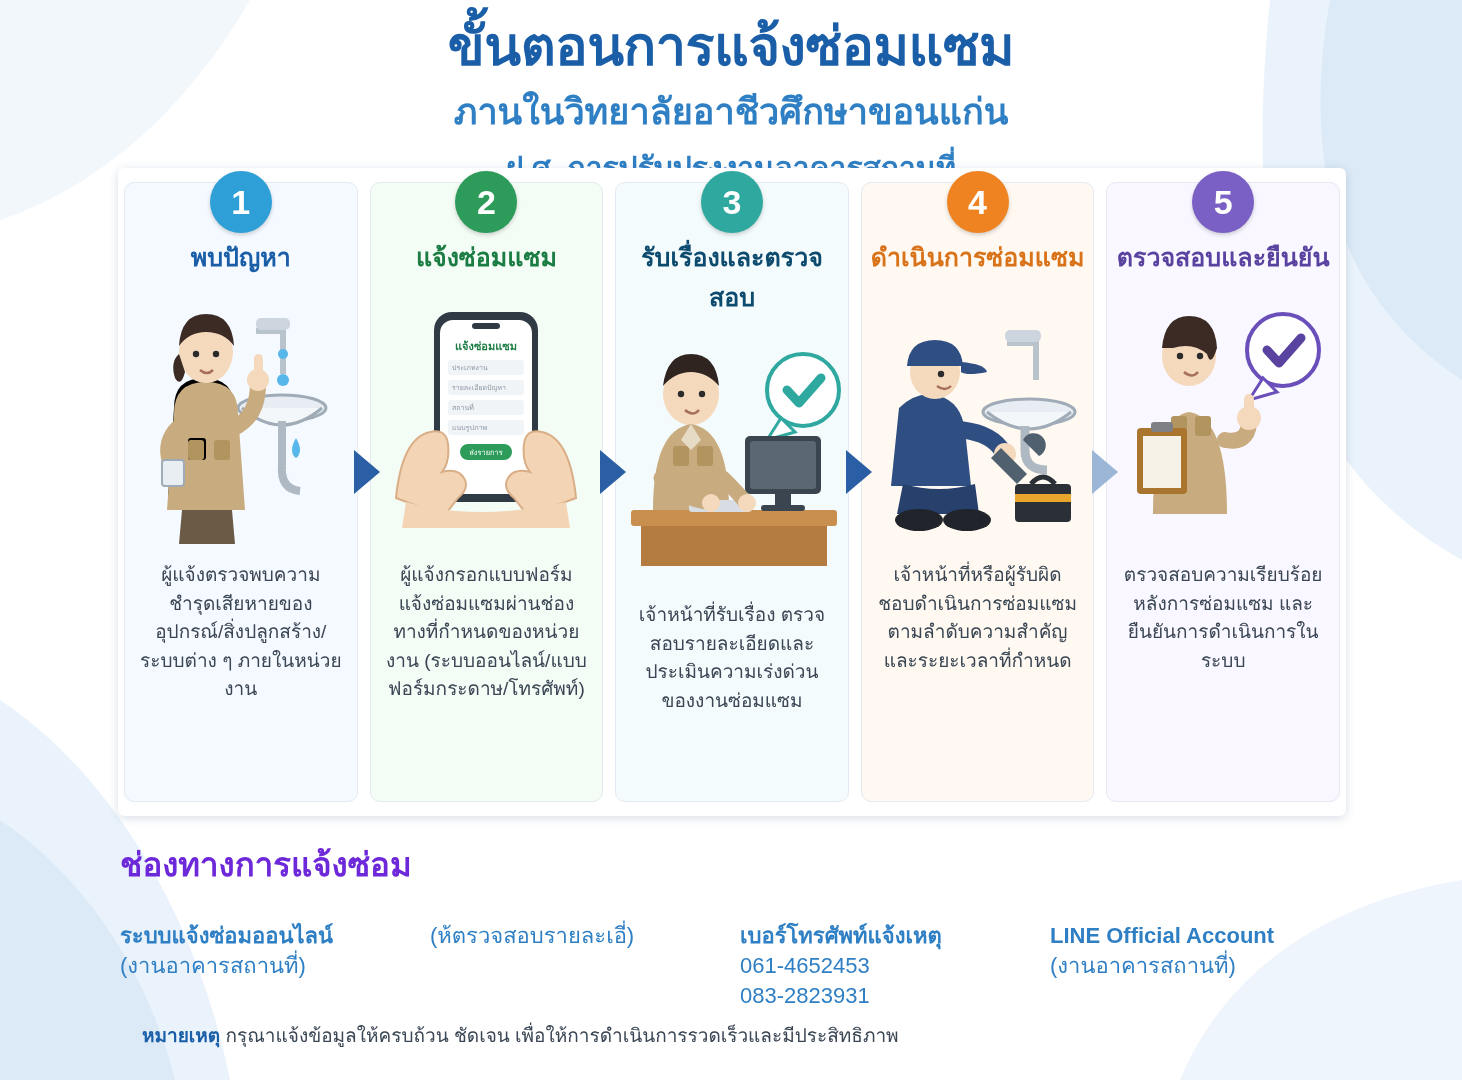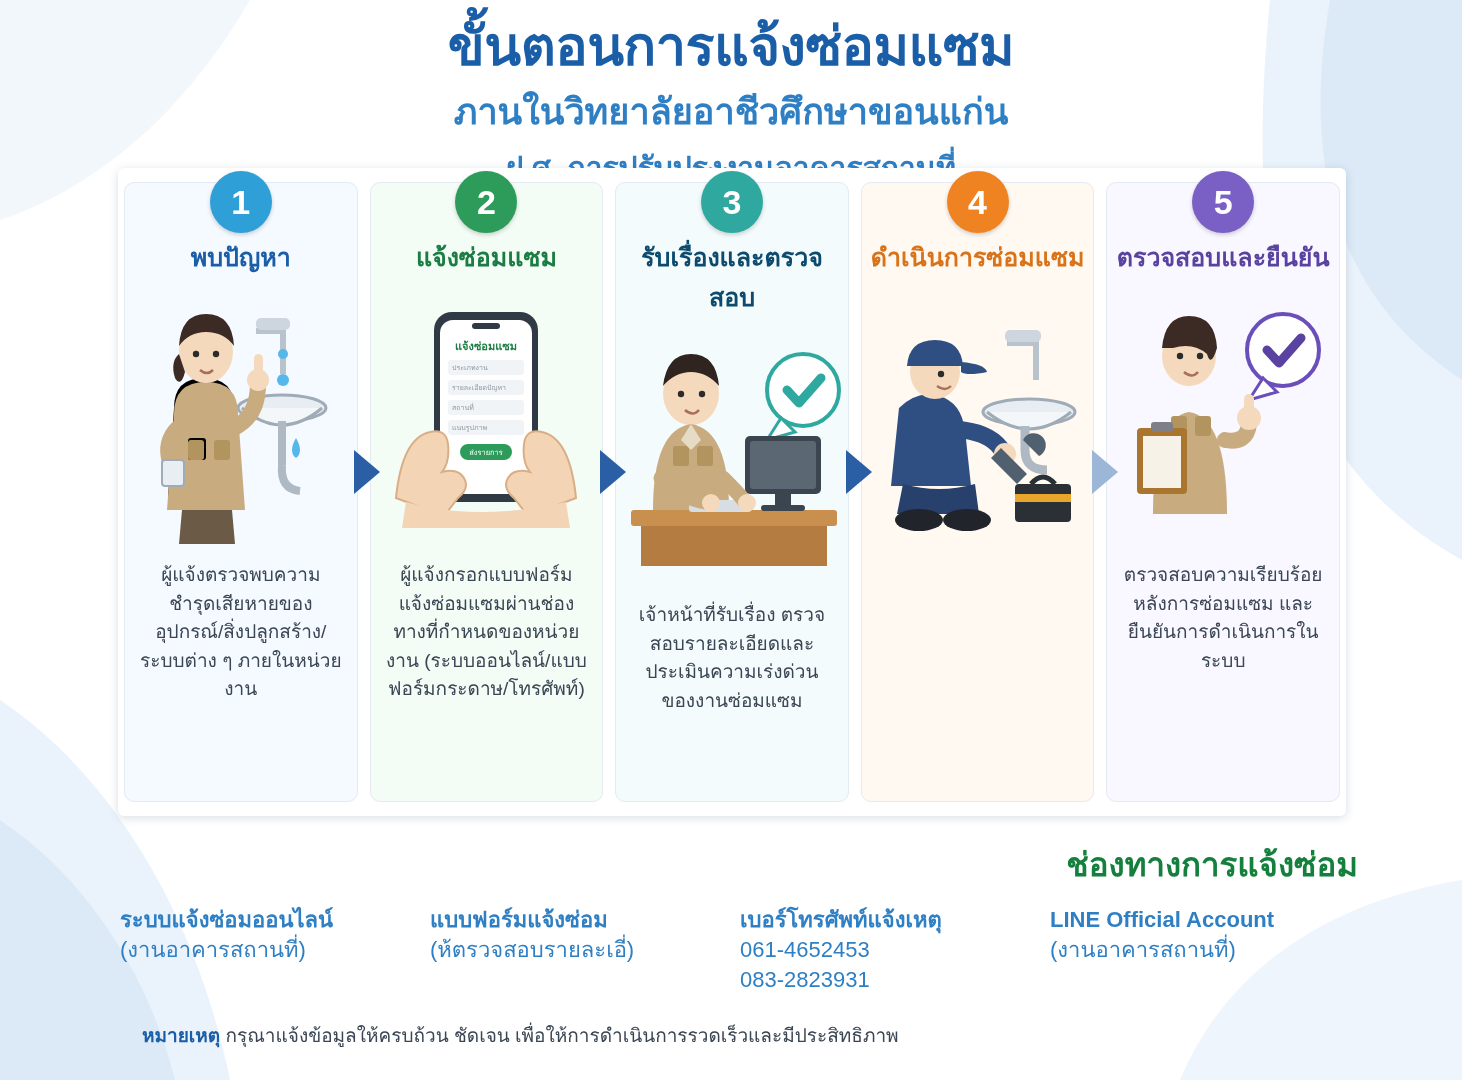--- a/index.html
+++ b/index.html
@@ -58,21 +58,21 @@
   .arrow{
     position:absolute;top:450px;width:0;height:0;
     border-top:22px solid transparent;border-bottom:22px solid transparent;
     border-left:26px solid #2a5fa5;z-index:5;
   }
 
   .channels{
     position:absolute;left:118px;top:838px;width:1240px;
   }
   .channels h4{
-    margin:0 0 14px 2px;font-size:33px;color:#15803d;font-weight:bold;text-align:right;
+    margin:0 0 30px 2px;font-size:33px;color:#6d28d9;font-weight:bold;
   }
   .chan-row{display:flex;}
   .chan{flex:1;padding-left:2px;}
   .chan .ch-title{font-size:22px;color:#2f7fc4;font-weight:bold;line-height:1.35;}
   .chan .ch-line{font-size:22px;color:#2f7fc4;line-height:1.4;}
   .note{
     position:absolute;left:142px;top:1020px;font-size:19px;color:#3a4654;
   }
   .note b{color:#1b5ea8;}
 </style>
@@ -236,20 +236,21 @@
           <path d="M100 142 q30 4 40 22" stroke="#2f4e82" stroke-width="17" fill="none" stroke-linecap="round"></path>
           <circle cx="142" cy="166" r="11" fill="#f5d9bd"></circle>
           <path d="M138 160 l26 26 l-10 10 l-26-26z" fill="#51606f"></path>
           <path d="M160 152 a12 12 0 1 1 16 16 l-8-8z" fill="#51606f"></path>
 
           <rect x="152" y="196" width="56" height="38" rx="4" fill="#2b2f36"></rect>
           <rect x="152" y="206" width="56" height="8" fill="#e8a62c"></rect>
           <path d="M168 196 q12-14 24 0" stroke="#2b2f36" stroke-width="5" fill="none"></path>
         </svg>
       </div>
+      <div class="desc">เจ้าหน้าที่หรือผู้รับผิดชอบดำเนินการซ่อมแซมตามลำดับความสำคัญและระยะเวลาที่กำหนด</div>
     </div>
 
     <div class="step" style="background:#f9f7ff;">
       <div class="badge" style="background:#7a5fc4;">5</div>
       <div class="step-title" style="color:#5a43a0;">ตรวจสอบและยืนยัน</div>
       <div class="art">
         <svg width="220" height="262" viewBox="0 0 220 262">
 
           <circle cx="170" cy="62" r="36" fill="#ffffff" stroke="#6a4fbb" stroke-width="4"></circle>
           <path d="M154 62 l12 13 l22 -25" stroke="#5a43a0" stroke-width="9" fill="none" stroke-linecap="round" stroke-linejoin="round"></path>
@@ -283,21 +284,20 @@
   <div class="arrow" style="left:1092px;border-left-color:#9bb6d6;"></div>
 
   <div class="channels">
     <h4>ช่องทางการแจ้งซ่อม</h4>
     <div class="chan-row">
       <div class="chan">
         <div class="ch-title">ระบบแจ้งซ่อมออนไลน์</div>
         <div class="ch-line">(งานอาคารสถานที่)</div>
       </div>
       <div class="chan">
-        <div class="ch-title">แบบฟอร์มแจ้งซ่อม</div>
         <div class="ch-line">(ห้ตรวจสอบรายละเอี่)</div>
       </div>
       <div class="chan">
         <div class="ch-title">เบอร์โทรศัพท์แจ้งเหตุ</div>
         <div class="ch-line">061-4652453</div>
         <div class="ch-line">083-2823931</div>
       </div>
       <div class="chan">
         <div class="ch-title">LINE Official Account</div>
         <div class="ch-line">(งานอาคารสถานที่)</div>

